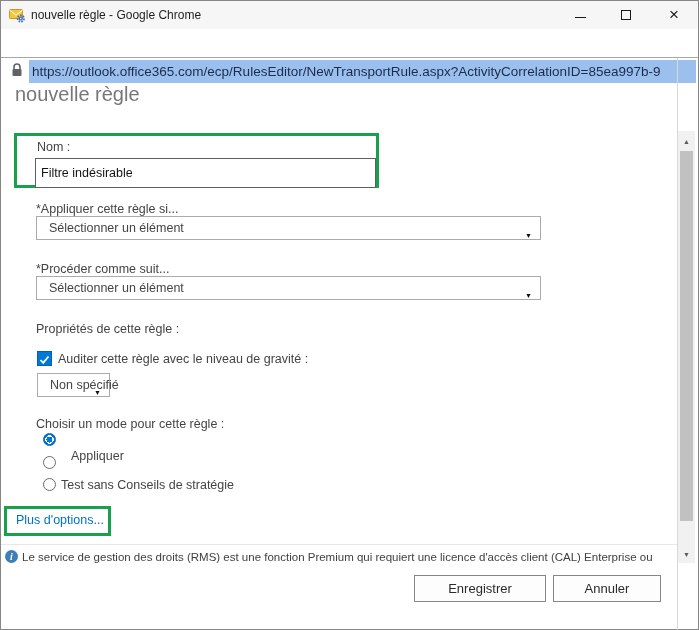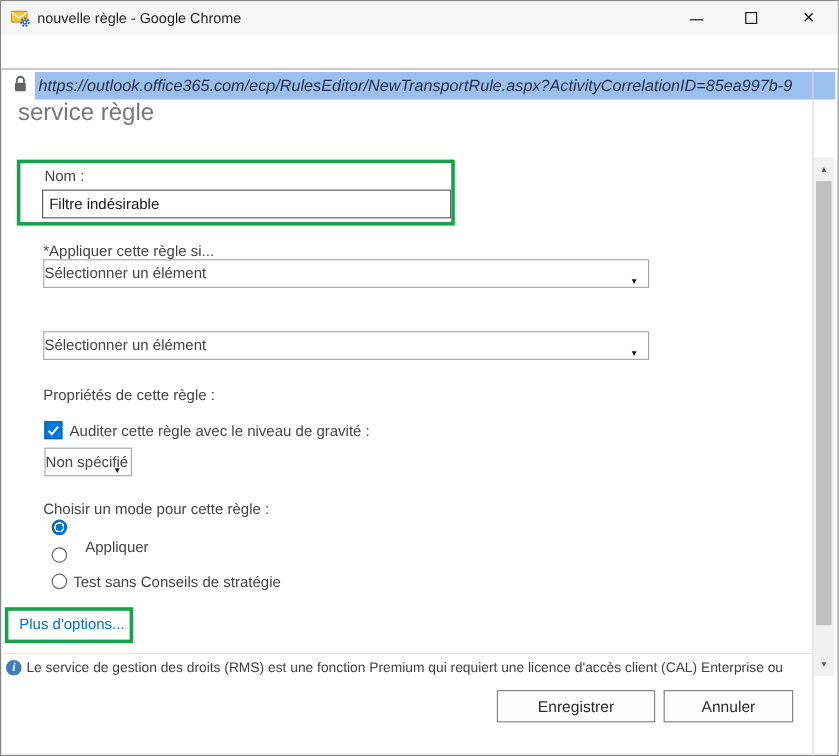--- a/index.html
+++ b/index.html
@@ -14,34 +14,34 @@
   .wbtn { position:absolute; top:0; width:34px; height:28px; text-align:center; color:#1a1a1a; cursor:default; }
   #btn-min { left:562px; } #btn-max { left:608px; } #btn-close { left:656px; }
   #btn-min span { display:inline-block; width:11px; height:1px; background:#1a1a1a; vertical-align:middle; margin-top:14px; }
   #btn-max span { display:inline-block; width:10px; height:10px; border:1px solid #1a1a1a; margin-top:9px; }
   #btn-close span { font-size:17px; line-height:28px; }
 
   
   #urlrow { position:absolute; left:0; top:28px; width:697px; height:28px; background:#fff; }
   #lock { position:absolute; left:10px; top:34px; }
   #url-sel { position:absolute; left:28px; top:31px; width:667px; height:23px; background:#9cc0ee; }
-  #url-text { font-size:13.5px; line-height:23px; color:#1c2b4e; white-space:nowrap; overflow:hidden; padding-left:3px;font-style:italic; }
+  #url-text { font-size:13.5px; line-height:23px; color:#1c2b4e; white-space:nowrap; overflow:hidden; padding-left:3px; }
   #sep1 { position:absolute; left:0; top:56px; width:697px; height:1px; background:#a8a8a8; }
 
   
   #page-title { position:absolute; left:14px; top:82px; font-size:20px; font-weight:400; color:#777; }
   .lbl { position:absolute; font-size:12.5px; color:#444; white-space:nowrap; }
   .annot { position:absolute; border:3px solid #18a04d; }
   #annot-name { left:13px; top:132px; width:365px; height:55px; }
   #annot-more { left:3px; top:505px; width:107px; height:30px; }
 
   #nom-label { left:36px; top:139px; }
-  #nom-input { position:absolute; left:34px; top:157px; width:341px; height:24px; border:1px solid #5f5f5f; font-family:inherit; font-size:12.5px; color:#141414; padding:0 5px; background:#fff; }
+  #nom-input { position:absolute; left:34px; top:157px; width:341px; height:30px; border:1px solid #5f5f5f; font-family:inherit; font-size:12.5px; color:#141414; padding:0 5px; background:#fff; }
 
-  .sel { position:absolute; height:24px; border:1px solid #ababab; background:#fff; font-size:12.5px; color:#444; line-height:22px; padding-left:0; white-space:nowrap; cursor:default; }
+  .sel { position:absolute; height:24px; border:1px solid #ababab; background:#fff; font-size:12.5px; color:#444; line-height:22px; padding-left:12px; white-space:nowrap; cursor:default; }
   .sel .arr { position:absolute; right:8px; top:8px; font-size:7px; color:#111; }
   #cond-label { left:35px; top:201px; } #cond-select { left:35px; top:215px; width:505px; }
   #act-label  { left:35px; top:261px; } #act-select  { left:35px; top:275px; width:505px; }
 
   #props-label { left:35px; top:321px; }
   #audit-cbx { position:absolute; left:36px; top:350px; width:15px; height:15px; background:#0078d7; border:1px solid #0063b1; }
   #audit-label { left:57px; top:351px;text-align:right; }
   #sev-select { left:36px; top:372px; width:91px; }
 
   #mode-label { left:35px; top:416px; }
@@ -89,32 +89,33 @@
     <svg id="lock" width="12" height="15" viewBox="0 0 12 15">
       <path d="M3 6 V4.2 a3 3.2 0 0 1 6 0 V6" fill="none" stroke="#5f6368" stroke-width="1.6"></path>
       <rect x="1.5" y="6" width="9" height="7" rx="1" fill="#5f6368"></rect>
     </svg>
     <div id="url-sel">
       <div id="url-text">https://outlook.office365.com/ecp/RulesEditor/NewTransportRule.aspx?ActivityCorrelationID=85ea997b-9</div>
     </div>
   </div>
   <div id="sep1"></div>
 
-  <div id="page-title">service règle</div>
+  <div id="page-title">nouvelle règle</div>
 
   <div id="annot-name" class="annot"></div>
   <div id="nom-label" class="lbl">Nom :</div>
   <input id="nom-input" type="text" value="Filtre indésirable" style="">
 
   <div id="cond-label" class="lbl">*Appliquer cette règle si...</div>
   <div id="cond-select" class="sel" style="width:505px;">
     <span>Sélectionner un élément</span>
     <span class="arr">▼</span>
   </div>
 
+  <div id="act-label" class="lbl">*Procéder comme suit...</div>
   <div id="act-select" class="sel" style="width:505px;">
     <span>Sélectionner un élément</span>
     <span class="arr">▼</span>
   </div>
 
   <div id="props-label" class="lbl">Propriétés de cette règle :</div>
 
   <div id="audit-cbx">
     <svg width="13" height="13" viewBox="0 0 13 13">
       <polyline points="2.5,7 5.2,9.8 10.5,3.5" fill="none" stroke="#fff" stroke-width="1.8"></polyline>

